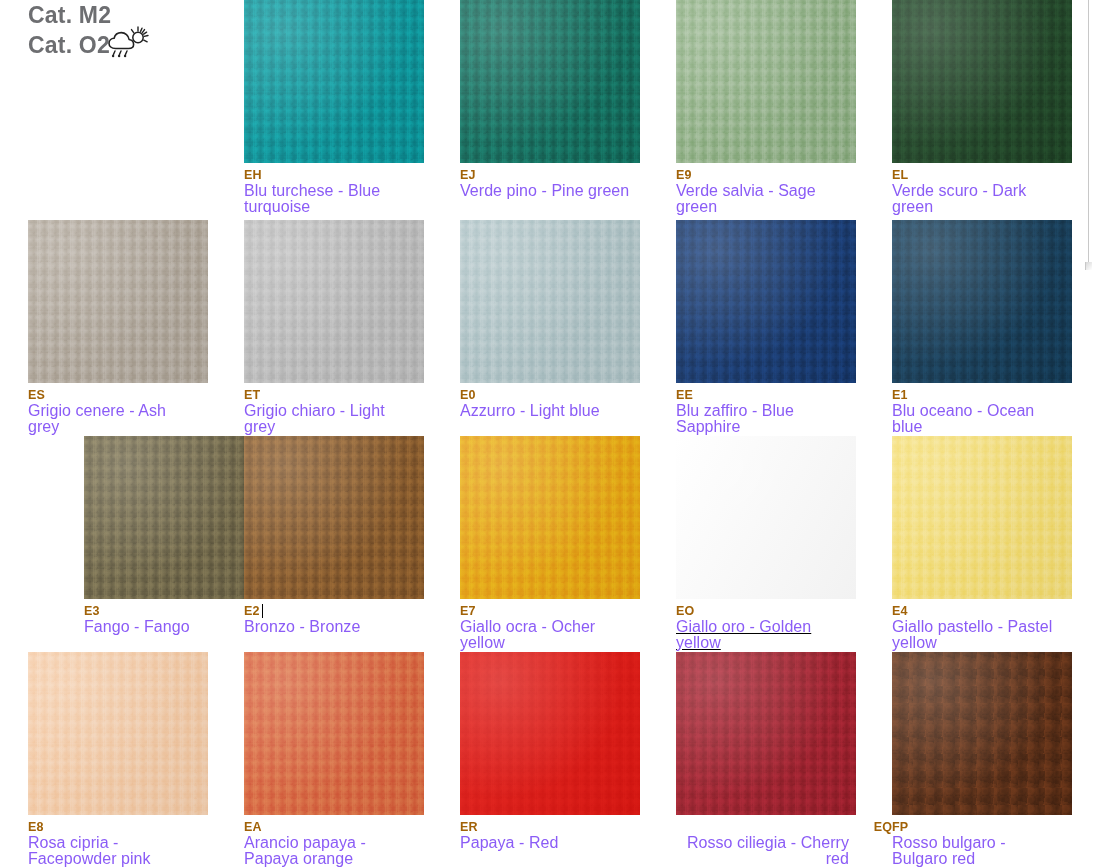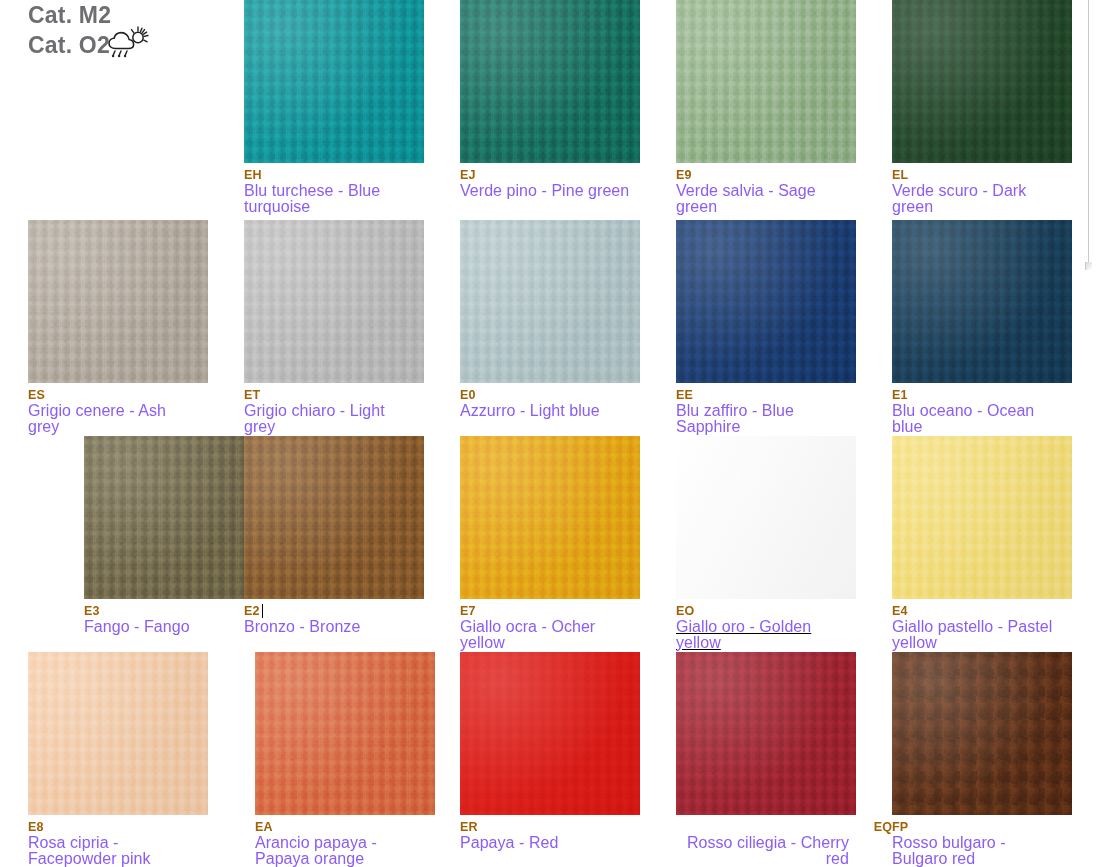--- a/index.html
+++ b/index.html
@@ -219,21 +219,21 @@
         <div class="swatch-sheen"></div>
       </div><div class="swatch-code">EO</div><div class="swatch-name">Giallo oro - Golden yellow</div></div>
     <div class="swatch-cell" style="left: 892px; top: 436px;"><div class="swatch-chip" style="background: rgb(246, 224, 122); width: 180px; height: 163px;">
         <div class="swatch-texture" style="background-image: repeating-linear-gradient(92deg, rgba(255, 255, 255, 0.55) 0px, rgba(255, 255, 255, 0) 3px, rgba(0, 0, 0, 0.45) 6px, rgba(0, 0, 0, 0) 9px), repeating-linear-gradient(3deg, rgba(0, 0, 0, 0.35) 0px, rgba(0, 0, 0, 0) 4px, rgba(255, 255, 255, 0.4) 7px, rgba(255, 255, 255, 0) 10px), repeating-radial-gradient(circle at 30% 40%, rgba(0, 0, 0, 0.25) 0px, rgba(0, 0, 0, 0) 2px, rgba(255, 255, 255, 0.22) 3px, rgba(255, 255, 255, 0) 5px); background-size: 11px 11px, 13px 13px, 7px 7px; opacity: 0.28;"></div>
         <div class="swatch-sheen"></div>
       </div><div class="swatch-code">E4</div><div class="swatch-name">Giallo pastello - Pastel yellow</div></div>
     <div class="swatch-cell" style="left: 28px; top: 652px;"><div class="swatch-chip" style="background: rgb(246, 206, 171); width: 180px; height: 163px;">
         <div class="swatch-texture" style="background-image: repeating-linear-gradient(92deg, rgba(255, 255, 255, 0.55) 0px, rgba(255, 255, 255, 0) 3px, rgba(0, 0, 0, 0.45) 6px, rgba(0, 0, 0, 0) 9px), repeating-linear-gradient(3deg, rgba(0, 0, 0, 0.35) 0px, rgba(0, 0, 0, 0) 4px, rgba(255, 255, 255, 0.4) 7px, rgba(255, 255, 255, 0) 10px), repeating-radial-gradient(circle at 30% 40%, rgba(0, 0, 0, 0.25) 0px, rgba(0, 0, 0, 0) 2px, rgba(255, 255, 255, 0.22) 3px, rgba(255, 255, 255, 0) 5px); background-size: 11px 11px, 13px 13px, 7px 7px; opacity: 0.28;"></div>
         <div class="swatch-sheen"></div>
       </div><div class="swatch-code">E8</div><div class="swatch-name">Rosa cipria - Facepowder pink</div></div>
-    <div class="swatch-cell" style="left: 255px; top: 652px;"><div class="swatch-chip" style="background: rgb(219, 104, 64); width: 180px; height: 163px;">
+    <div class="swatch-cell" style="left: 244px; top: 652px;"><div class="swatch-chip" style="background: rgb(219, 104, 64); width: 180px; height: 163px;">
         <div class="swatch-texture" style="background-image: repeating-linear-gradient(92deg, rgba(255, 255, 255, 0.55) 0px, rgba(255, 255, 255, 0) 3px, rgba(0, 0, 0, 0.45) 6px, rgba(0, 0, 0, 0) 9px), repeating-linear-gradient(3deg, rgba(0, 0, 0, 0.35) 0px, rgba(0, 0, 0, 0) 4px, rgba(255, 255, 255, 0.4) 7px, rgba(255, 255, 255, 0) 10px), repeating-radial-gradient(circle at 30% 40%, rgba(0, 0, 0, 0.25) 0px, rgba(0, 0, 0, 0) 2px, rgba(255, 255, 255, 0.22) 3px, rgba(255, 255, 255, 0) 5px); background-size: 11px 11px, 13px 13px, 7px 7px; opacity: 0.28;"></div>
         <div class="swatch-sheen"></div>
       </div><div class="swatch-code">EA</div><div class="swatch-name">Arancio papaya - Papaya orange</div></div>
     <div class="swatch-cell" style="left: 460px; top: 652px;"><div class="swatch-chip" style="background: rgb(222, 23, 18); width: 180px; height: 163px;">
         <div class="swatch-texture" style="background-image: repeating-linear-gradient(92deg, rgba(255, 255, 255, 0.55) 0px, rgba(255, 255, 255, 0) 3px, rgba(0, 0, 0, 0.45) 6px, rgba(0, 0, 0, 0) 9px), repeating-linear-gradient(3deg, rgba(0, 0, 0, 0.35) 0px, rgba(0, 0, 0, 0) 4px, rgba(255, 255, 255, 0.4) 7px, rgba(255, 255, 255, 0) 10px), repeating-radial-gradient(circle at 30% 40%, rgba(0, 0, 0, 0.25) 0px, rgba(0, 0, 0, 0) 2px, rgba(255, 255, 255, 0.22) 3px, rgba(255, 255, 255, 0) 5px); background-size: 11px 11px, 13px 13px, 7px 7px; opacity: 0.28;"></div>
         <div class="swatch-sheen"></div>
       </div><div class="swatch-code">ER</div><div class="swatch-name">Papaya - Red</div></div>
     <div class="swatch-cell" style="left: 676px; top: 652px; text-align: right;"><div class="swatch-chip" style="background: rgb(158, 31, 44); width: 180px; height: 163px;">
         <div class="swatch-texture" style="background-image: repeating-linear-gradient(92deg, rgba(255, 255, 255, 0.55) 0px, rgba(255, 255, 255, 0) 3px, rgba(0, 0, 0, 0.45) 6px, rgba(0, 0, 0, 0) 9px), repeating-linear-gradient(3deg, rgba(0, 0, 0, 0.35) 0px, rgba(0, 0, 0, 0) 4px, rgba(255, 255, 255, 0.4) 7px, rgba(255, 255, 255, 0) 10px), repeating-radial-gradient(circle at 30% 40%, rgba(0, 0, 0, 0.25) 0px, rgba(0, 0, 0, 0) 2px, rgba(255, 255, 255, 0.22) 3px, rgba(255, 255, 255, 0) 5px); background-size: 11px 11px, 13px 13px, 7px 7px; opacity: 0.28;"></div>
         <div class="swatch-sheen"></div>

